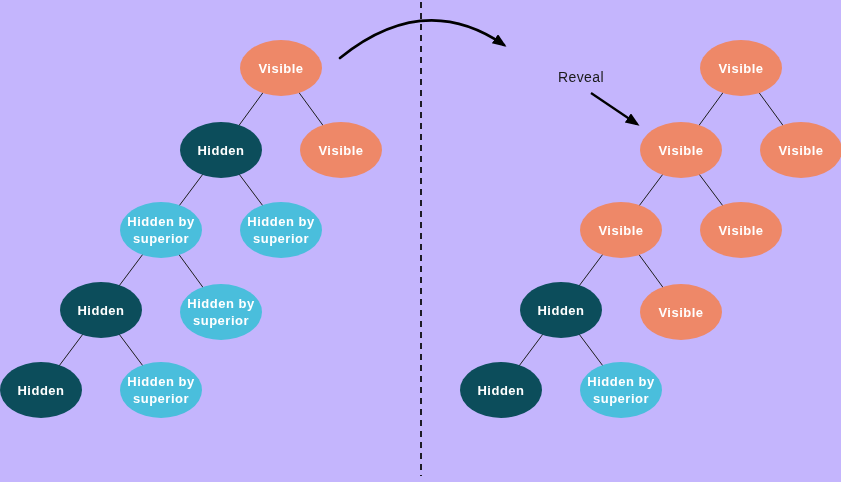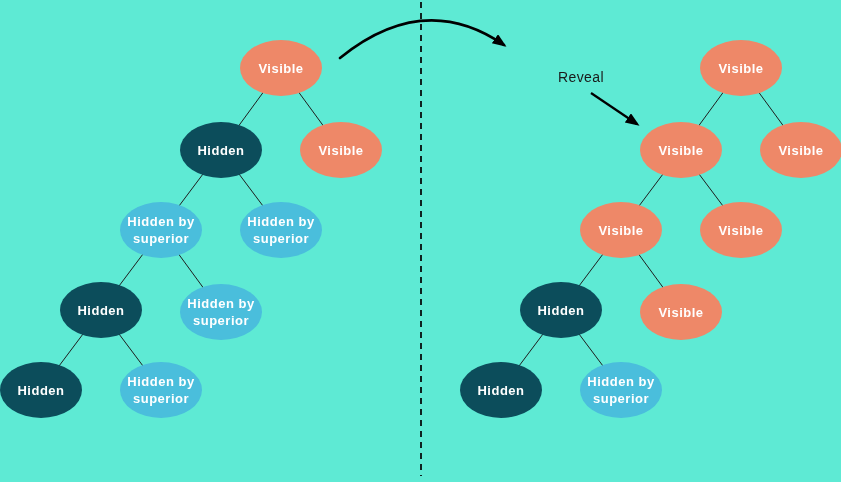--- a/index.html
+++ b/index.html
@@ -4,21 +4,21 @@
 <style>
   html, body {
     margin: 0;
     padding: 0;
     background: #ffffff;
   }
   .stage {
     position: relative;
     width: 841px;
     height: 482px;
-    background: #5eead4;
+    background: #c4b5fd;
     overflow: hidden;
     font-family: "Liberation Sans", sans-serif;
   }
   svg text {
     font-family: "Liberation Sans", "DejaVu Sans", sans-serif;
   }
   .node-label {
     font-size: 13px;
     font-weight: 600;
     letter-spacing: 0.5px;

